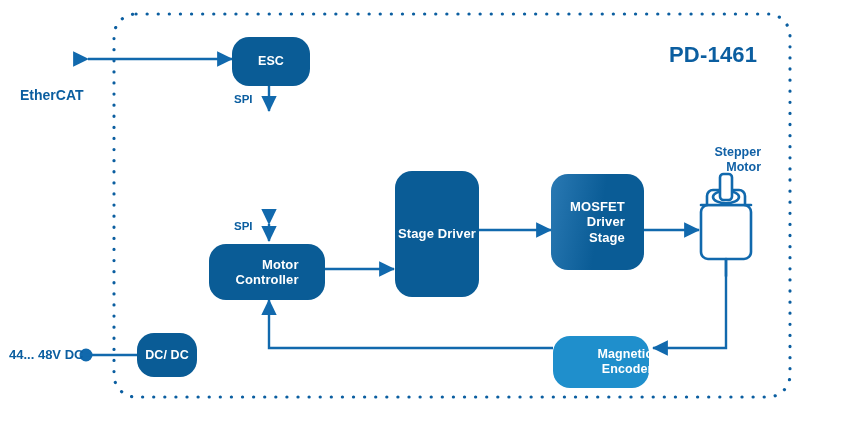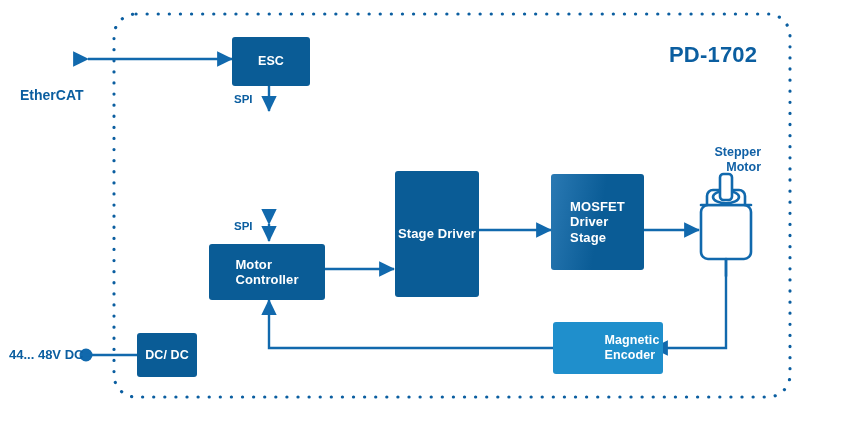--- a/index.html
+++ b/index.html
@@ -1,20 +1,20 @@
 <!DOCTYPE html>
 <html><head>
 <meta charset="utf-8">
 <style>
   html,body{margin:0;padding:0;background:#ffffff;}
   body{font-family:"Liberation Sans",sans-serif;}
   #stage{position:relative;width:854px;height:425px;background:#ffffff;overflow:hidden;}
   #wires{position:absolute;left:0;top:0;width:854px;height:425px;}
   .blk{position:absolute;box-sizing:border-box;display:flex;align-items:center;justify-content:center;
-       text-align:left;color:#ffffff;font-weight:bold;line-height:1.18;border-radius:3px;
+       text-align:right;color:#ffffff;font-weight:bold;line-height:1.18;border-radius:17px;
        background:#0a5c96;letter-spacing:.1px;}
   .blk.light{background:#1f8fcc;}
   .blk span{display:block;}
   .lbl{position:absolute;color:#0b5ea0;font-weight:bold;white-space:pre;line-height:1.2;}
   .lbl.ec{font-size:14px;margin-top:36px;}
   .lbl.dc{font-size:13px;}
   .lbl.spi{font-size:11.5px;}
   .lbl.motor{font-size:12.5px;text-align:right;color:#1161a6;}
   .title{position:absolute;color:#0b5ea0;font-weight:bold;font-size:22px;letter-spacing:.2px;}
 </style>
@@ -100,35 +100,35 @@
     <span>Stage Driver</span>
   </div>
 
   <div class="blk" style="left:551px;top:174px;width:93px;height:96px;font-size:13px;white-space:pre-line;
               background:linear-gradient(100deg,#2a79b3 0%,#0a5c96 52%,#0a5c96 100%);">
     <span style="position:relative;z-index:2;">MOSFET
 Driver
 Stage</span>
   </div>
 
-  <div class="blk light" style="left:553px;top:322px;width:110px;height:52px;font-size:12.5px;white-space:pre-line;padding-left:48px;">
+  <div class="blk light" style="left:553px;top:336px;width:96px;height:52px;font-size:12.5px;white-space:pre-line;padding-left:48px;">
     <span>Magnetic
 Encoder</span>
   </div>
 
   <div class="blk" style="left:137px;top:333px;width:60px;height:44px;font-size:12.5px;">
     <span>DC/ DC</span>
   </div>
 
   <div class="lbl ec" style="left:20px;top:51px;">EtherCAT</div>
 
   <div class="lbl dc" style="left:9px;top:347px;">44... 48V DC</div>
 
   <div class="lbl spi" style="left:234px;top:93px;">SPI</div>
 
   <div class="lbl spi" style="left:234px;top:220px;">SPI</div>
 
   <div class="lbl motor" style="left:693px;top:145px;width:68px;white-space:pre-line;">Stepper
 Motor</div>
 
-  <div class="title" style="left:669px;top:42px;">PD-1702</div>
+  <div class="title" style="left:669px;top:42px;">PD-1461</div>
 
 </div>
 
 </body></html>

